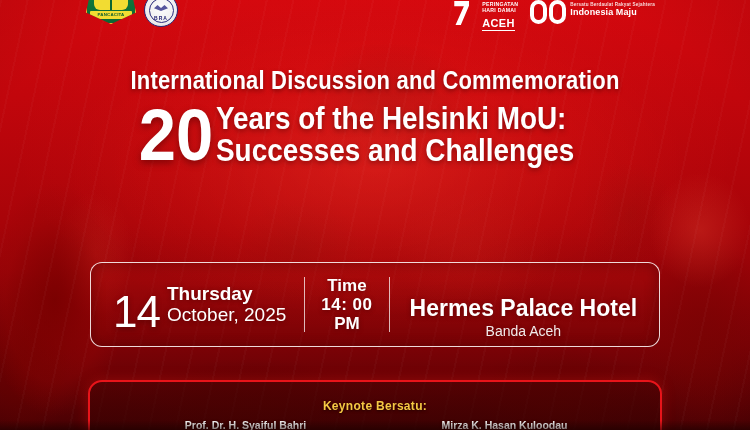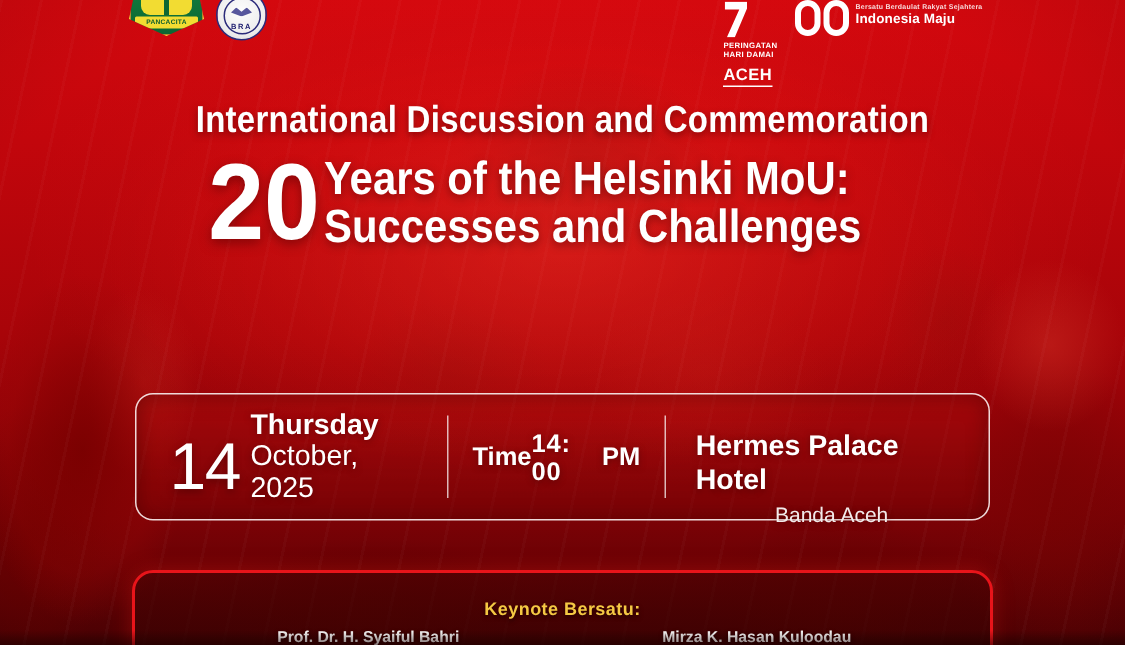--- a/index.html
+++ b/index.html
@@ -104,21 +104,21 @@
   }
   .emblem-bra .bird{
     position:absolute; left:50%; top:11px; transform:translateX(-50%);
     width:14px; height:6px;
     background:#3a3a8c;
     clip-path:polygon(0 55%, 25% 0, 50% 48%, 75% 0, 100% 55%, 50% 100%);
     opacity:.85;
   }
 
   
-  .logo-damai{ display:flex; align-items:flex-start; gap:3px; margin-top:1px;flex-direction:column; }
+  .logo-damai{ display:flex; align-items:flex-start; gap:13px; margin-top:1px; }
   .logo-damai .seven{
     width:16px; height:24px;
     background:#fff;
     clip-path:polygon(6% 0, 100% 0, 100% 17%, 47% 100%, 14% 100%, 66% 22%, 6% 22%);
   }
   .logo-damai .damai-txt{ margin-top:1px; }
   .logo-damai .l1{
     font-size:5.2px; font-weight:bold; color:#fff;
     letter-spacing:.25px; line-height:5.6px; text-transform:uppercase;
   }
@@ -206,38 +206,38 @@
   .date-txt{ margin-left:7px; }
   .date-day{
     font-size:19px; font-weight:bold; color:#fff; line-height:20px;
     text-shadow:0 1px 4px rgba(60,0,0,.5);
   }
   .date-my{
     font-size:19px; font-weight:300; color:#fff; line-height:21px;
     text-shadow:0 1px 4px rgba(60,0,0,.5);
   }
 
-  .time-cell{ flex-direction:row; justify-content:center; padding:0 16px; }
+  .time-cell{ flex-direction:column; justify-content:center; padding:0 16px;text-align:center; }
   .time-lbl{
     font-size:17px; font-weight:bold; color:#fff; line-height:18px;
     text-shadow:0 1px 4px rgba(60,0,0,.5);
   }
   .time-val{
     font-size:17px; font-weight:bold; color:#fff; line-height:19px;
     letter-spacing:.5px;
     text-shadow:0 1px 4px rgba(60,0,0,.5);
   }
   .time-mer{
     font-size:17px; font-weight:bold; color:#fff; line-height:19px;
     text-shadow:0 1px 4px rgba(60,0,0,.5);
   }
 
   .venue-cell{ flex-direction:column; justify-content:center; padding-left:20px; }
   .venue-name{
-    font-size:19px; font-weight:bold; color:#fff; line-height:23px;
+    font-size:23px; font-weight:bold; color:#fff; line-height:23px;
     text-shadow:0 1px 4px rgba(60,0,0,.5);
     margin-top:31px;
   }
   .venue-city{
     font-size:14px; font-weight:300; color:#f2eaea; line-height:23px;
     text-shadow:0 1px 4px rgba(60,0,0,.5);
   }
 
   
   .speakers-panel{

